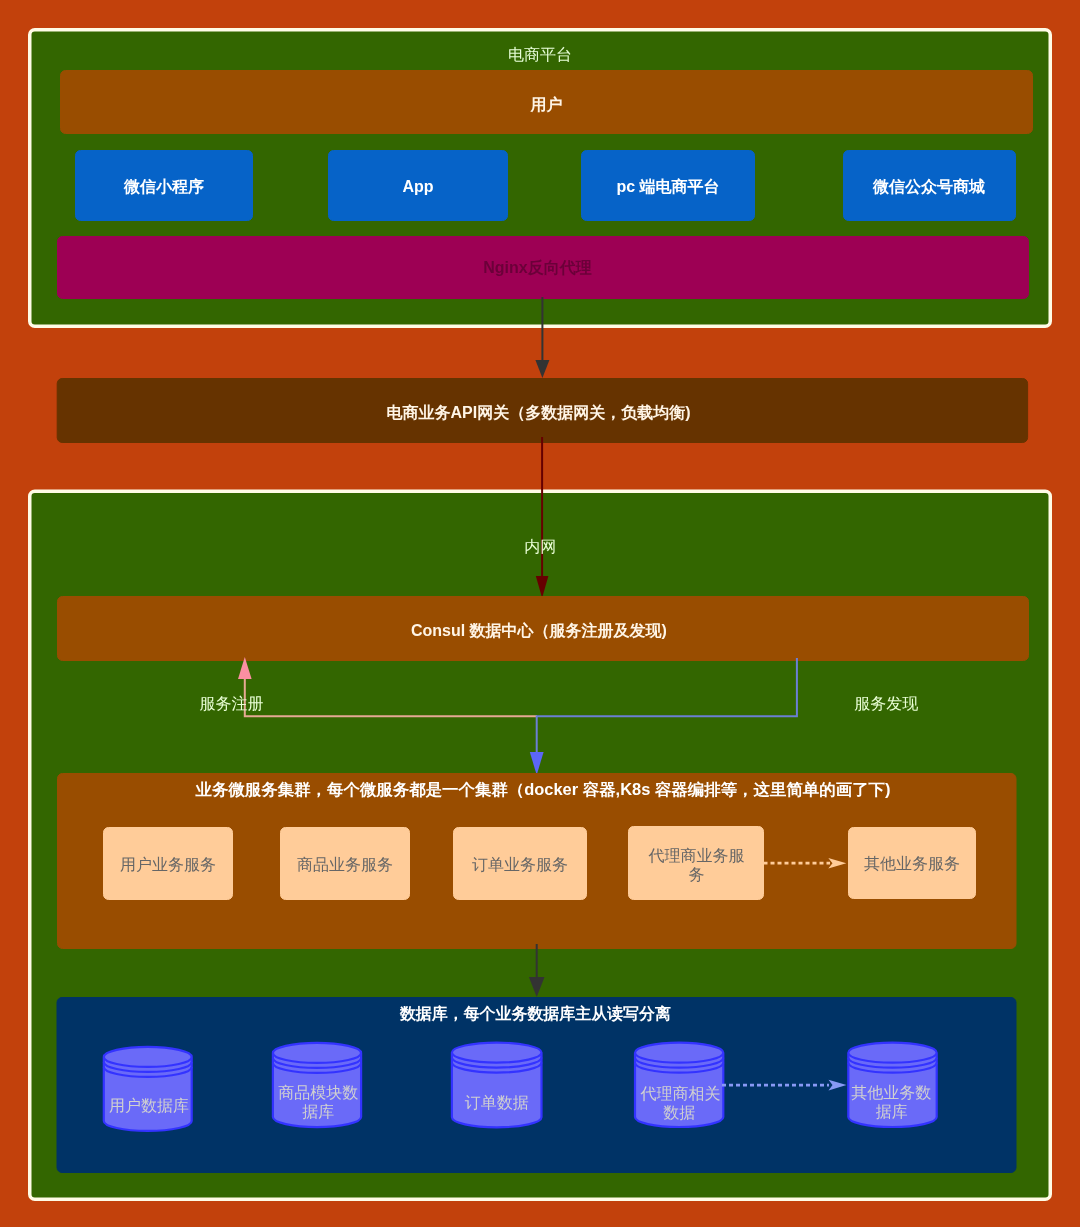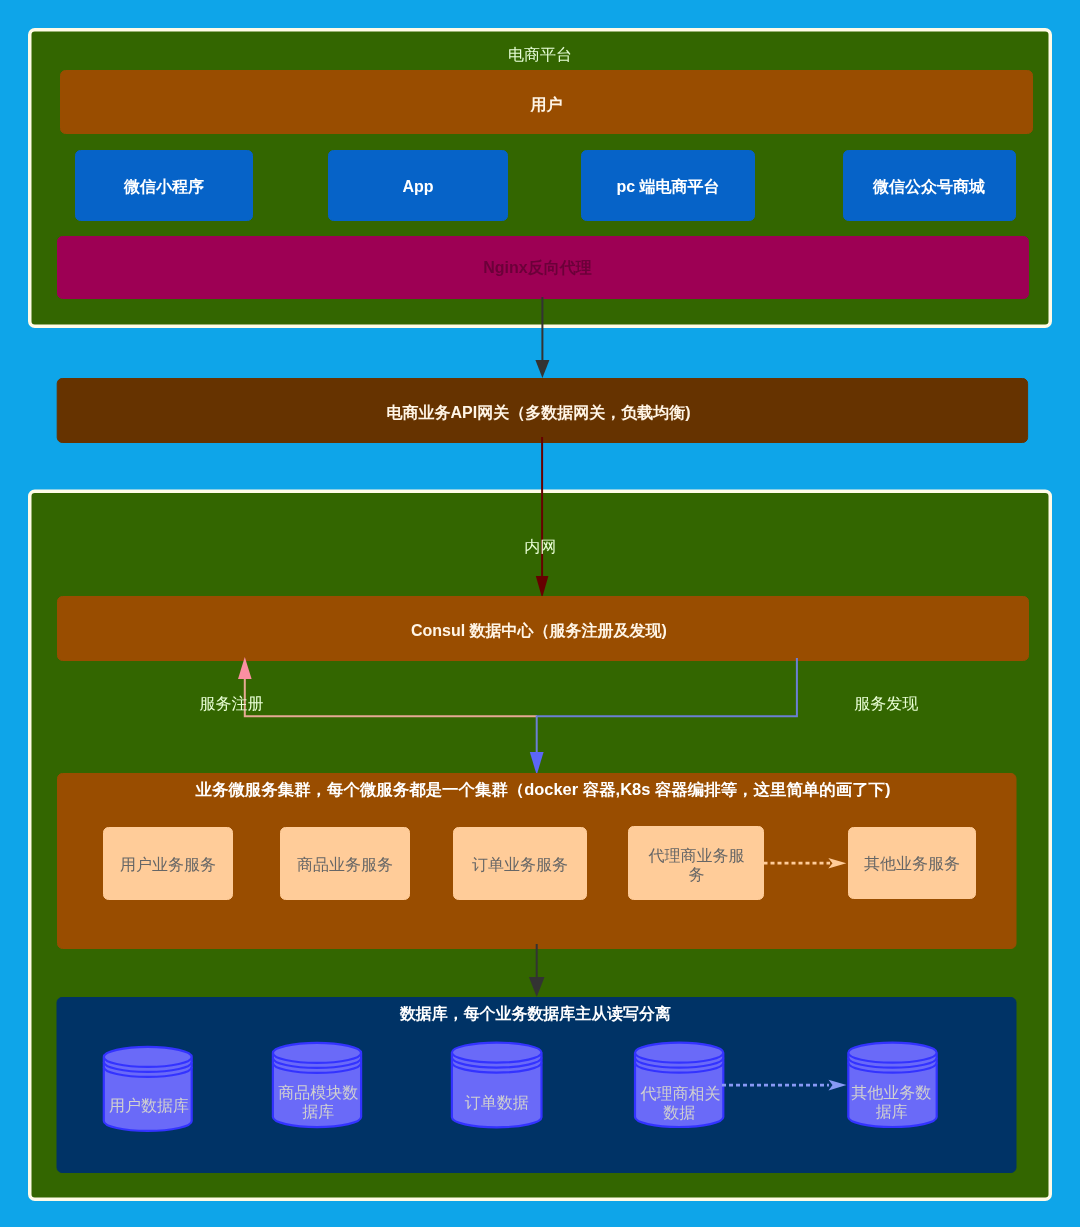--- a/index.html
+++ b/index.html
@@ -1,16 +1,16 @@
 <!DOCTYPE html>
 <html><head>
 <meta charset="utf-8">
 <style>
   html,body{margin:0;padding:0;background:#f9f9f9;}
-  #stage{position:relative;width:1080px;height:1227px;background:#0ea5e9;overflow:hidden;}
+  #stage{position:relative;width:1080px;height:1227px;background:#c2410c;overflow:hidden;}
   svg#diagram{position:absolute;left:0;top:0;width:1080px;height:1227px;}
   text{font-family:"Liberation Sans",sans-serif;text-anchor:middle;}
   .t-subtitle{fill:#e8ffd8;font-size:16px;}
   .t-subtitle-b{fill:#ffffff;font-size:16px;font-weight:bold;}
   .t-node{fill:#fff5e6;font-size:16px;font-weight:bold;}
   .t-node-w{fill:#ffffff;font-size:16px;font-weight:bold;}
   .t-node-dim{fill:#6b0039;font-size:16px;font-weight:bold;}
   .t-sub{fill:#666666;font-size:16px;}
   .t-edge{fill:#eaffd6;font-size:16px;}
   .t-cyl{fill:#d0d0d0;font-size:16px;}

